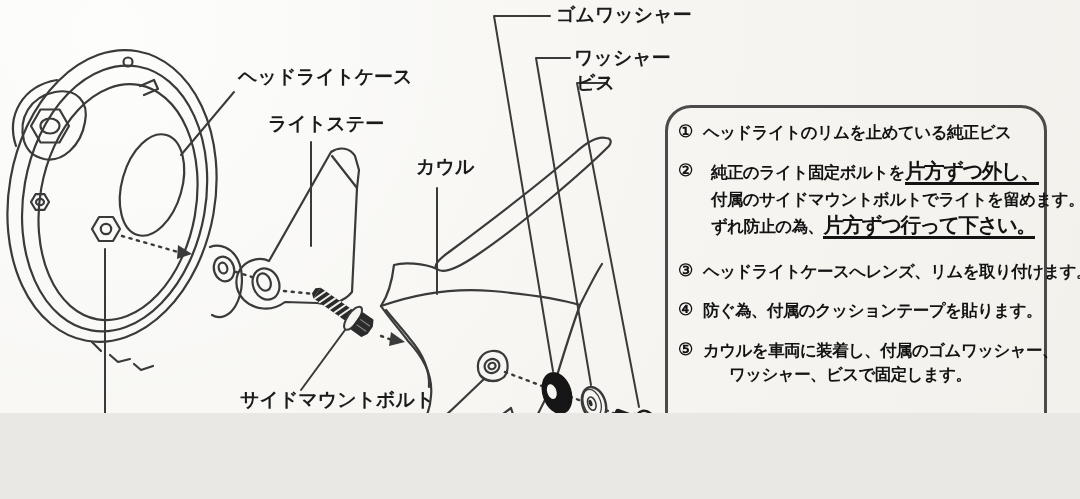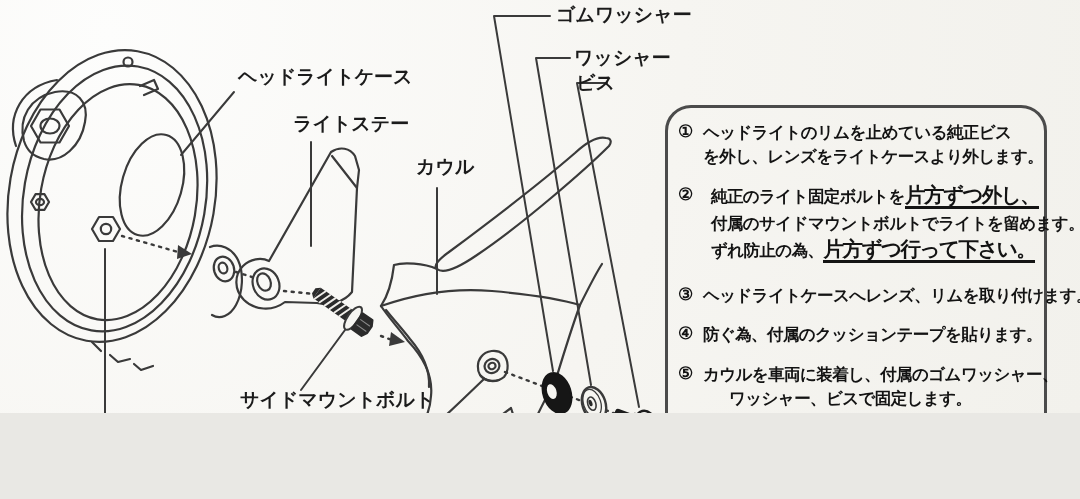--- a/index.html
+++ b/index.html
@@ -167,32 +167,31 @@
         <path d="M 345,330 L 301,390"></path>
         <path d="M 105,249 L 105,420"></path>
       </g>
     </g>
   </svg>
 
   <div class="plabel" style="left:556px;top:5px">ゴムワッシャー</div>
   <div class="plabel" style="left:574px;top:48px">ワッシャー</div>
   <div class="plabel" style="left:576px;top:73px">ビス</div>
   <div class="plabel" style="left:238px;top:67px">ヘッドライトケース</div>
-  <div class="plabel" style="left:293px;top:114px">ライトステー</div>
+  <div class="plabel" style="left:268px;top:114px">ライトステー</div>
   <div class="plabel" style="left:416px;top:157px">カウル</div>
   <div class="plabel" style="left:240px;top:390px">サイドマウントボルト</div>
   <div class="plabel" style="left:82px;top:427px">ナット</div>
 
   <div class="panel">
 
     <div class="item mb-a">
       <span class="num">①</span>
       <div class="lines">
         <div class="ln">ヘッドライトのリムを止めている純正ビス</div>
-        <div class="ln">を外し、レンズをライトケースより外します。</div>
       </div>
     </div>
 
     <div class="item i2 mb-b">
       <span class="num">②</span>
       <div class="lines">
         <div class="ln"><span>純正のライト固定ボルトを</span><span class="emph">片方ずつ外し、</span></div>
         <div class="ln">付属のサイドマウントボルトでライトを留めます。</div>
         <div class="ln"><span>ずれ防止の為、</span><span class="emph">片方ずつ行って下さい。</span></div>
       </div>

